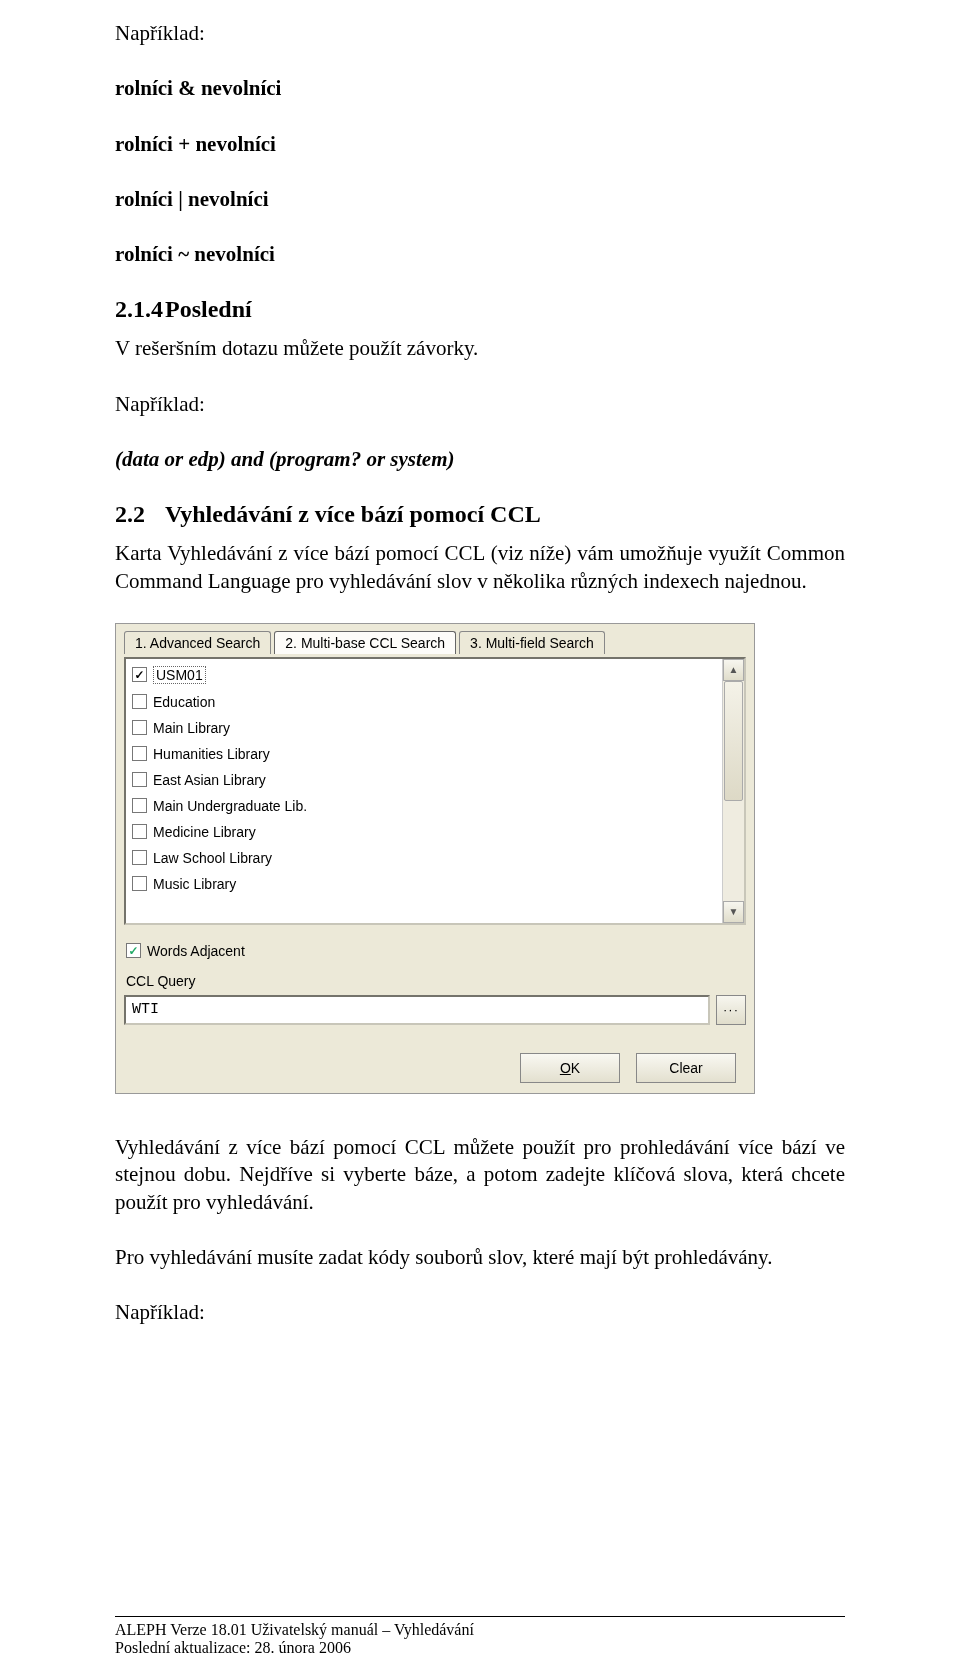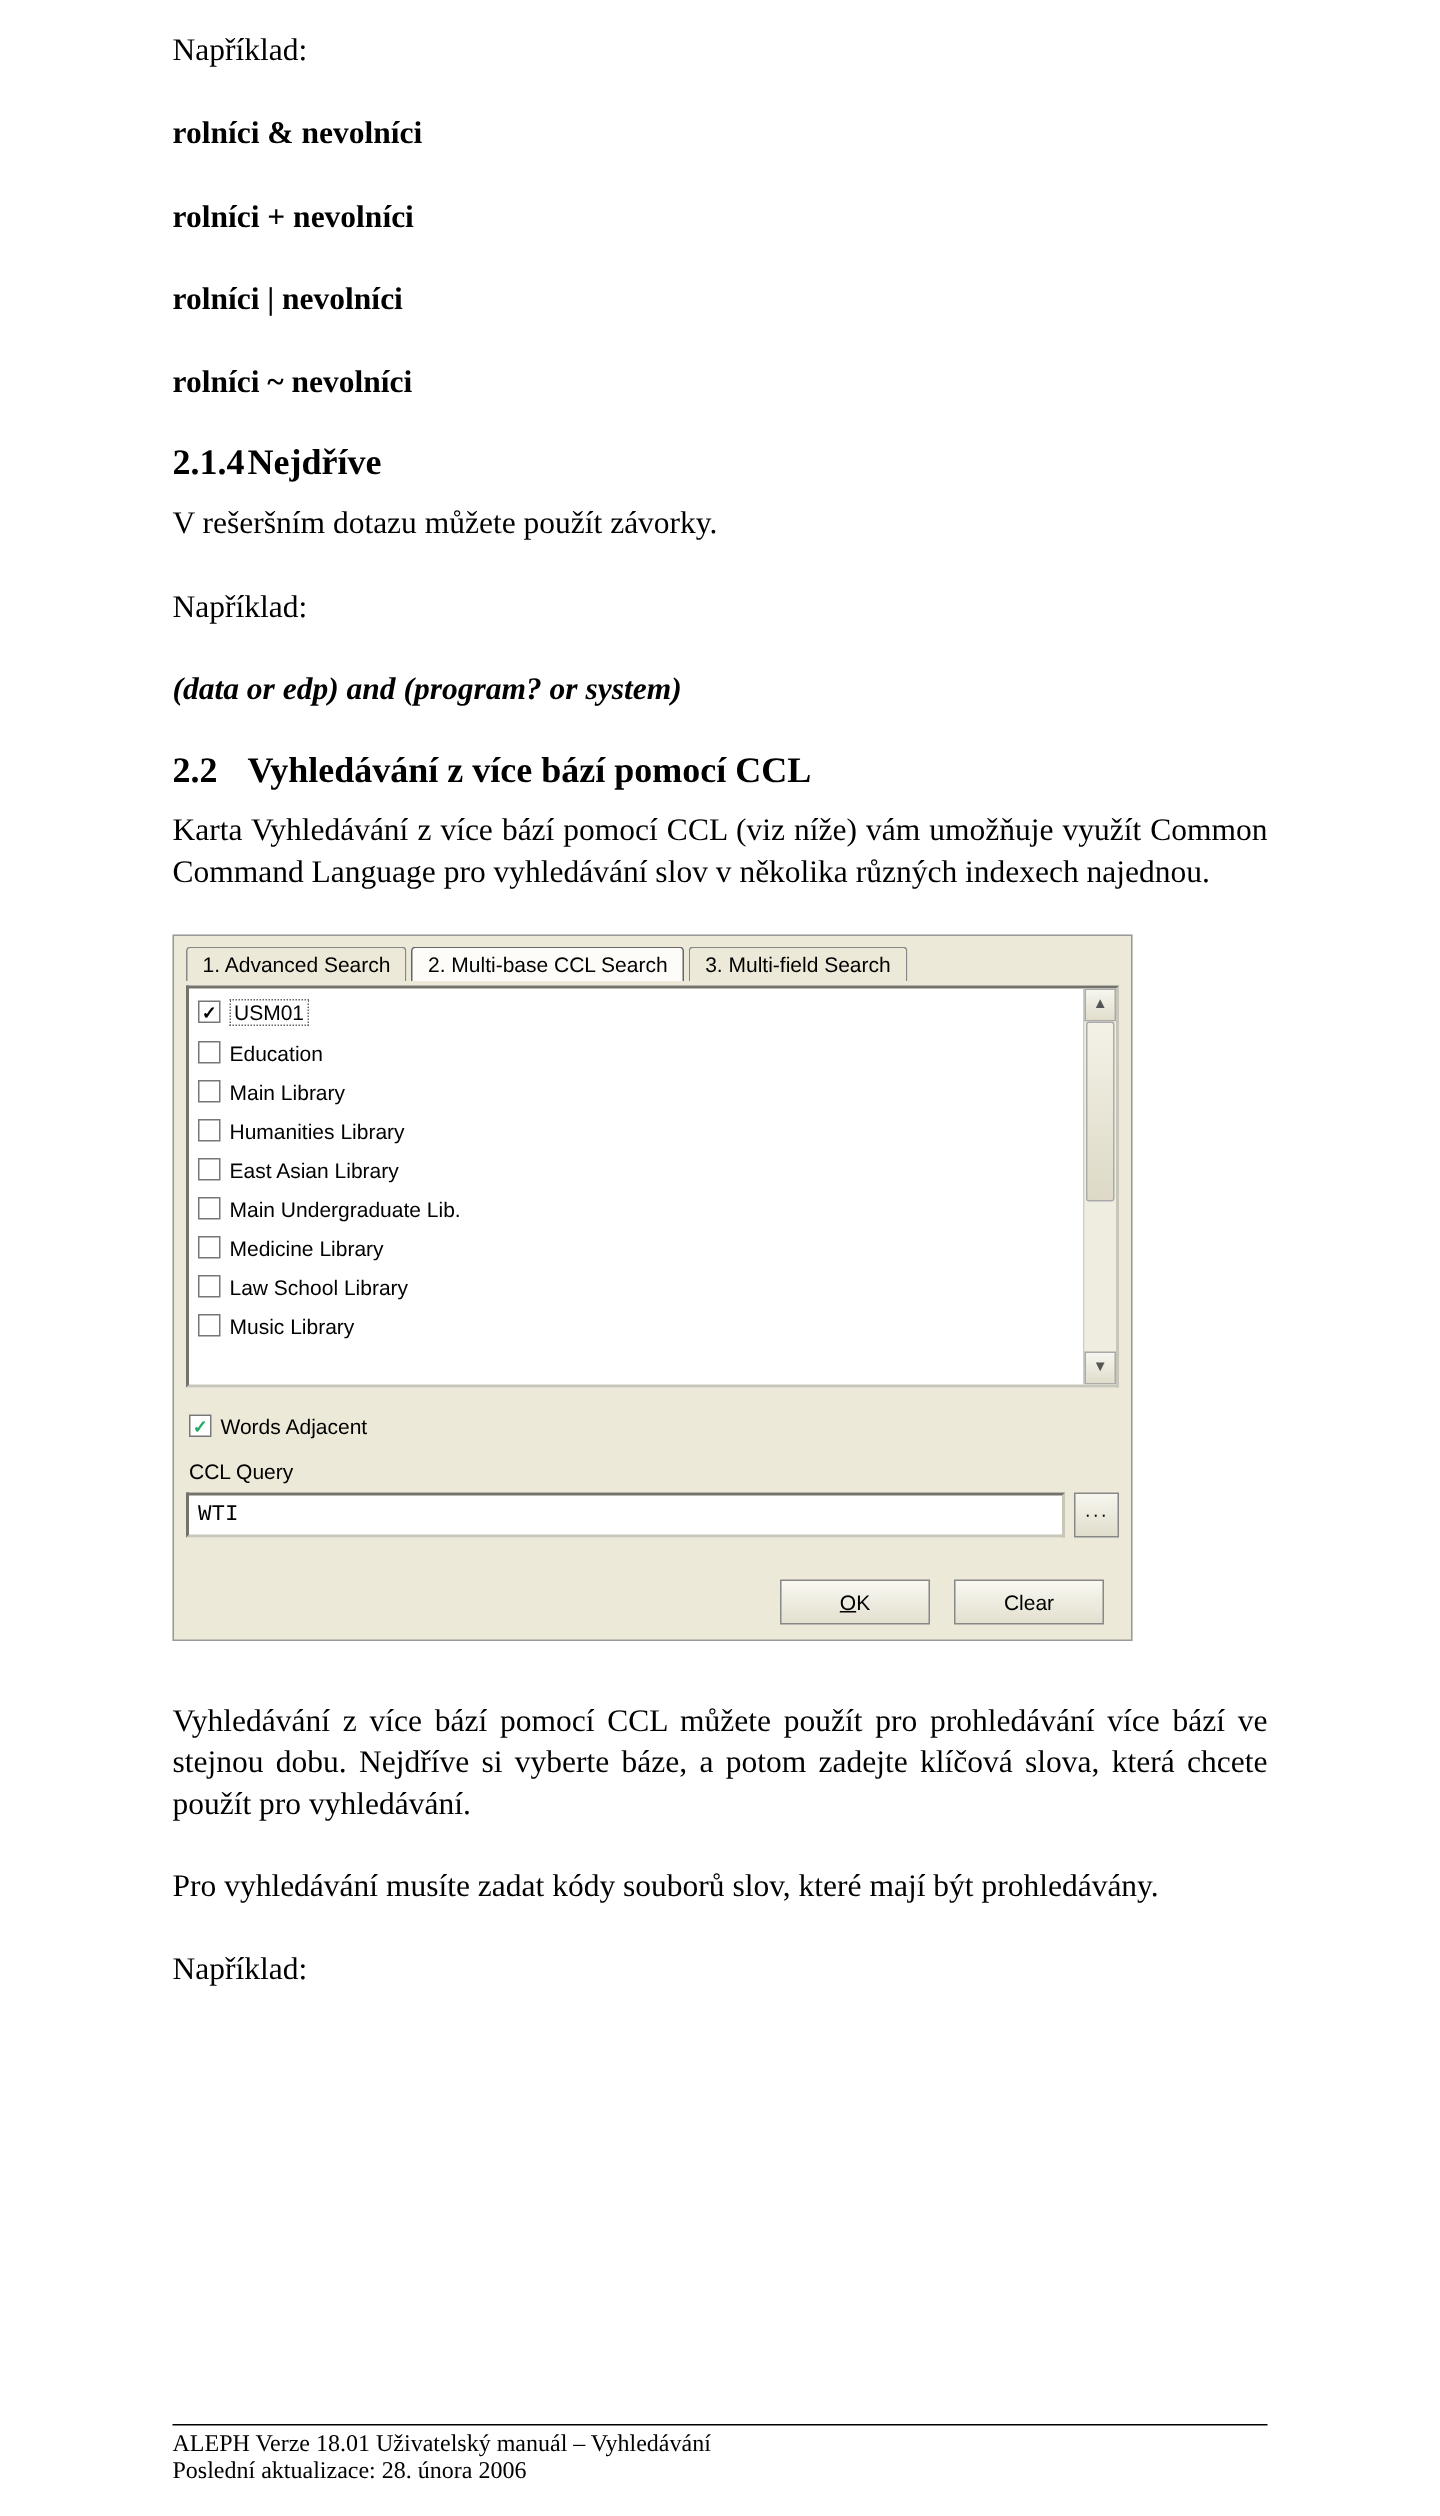--- a/index.html
+++ b/index.html
@@ -148,21 +148,21 @@
 </head>
 <body>
 
 <div class="para">Například:</div>
 <div class="para bold">rolníci &amp; nevolníci</div>
 <div class="para bold">rolníci + nevolníci</div>
 <div class="para bold">rolníci | nevolníci</div>
 <div class="para bold">rolníci ~ nevolníci</div>
 
 <div class="h2">
-  <span class="num">2.1.4</span><span>Nejdříve</span>
+  <span class="num">2.1.4</span><span>Poslední</span>
 </div>
 <div class="para" style="">V rešeršním dotazu můžete použít závorky.</div>
 <div class="para">Například:</div>
 <div class="para bold" style="font-style:italic;">(data or edp) and (program? or system)</div>
 
 <div class="h2">
   <span class="num">2.2</span><span>Vyhledávání z více bází pomocí CCL</span>
 </div>
 <div class="para justify">Karta Vyhledávání z více bází pomocí CCL (viz níže) vám umožňuje využít Common Command Language pro vyhledávání slov v několika různých indexech najednou.</div>
 

